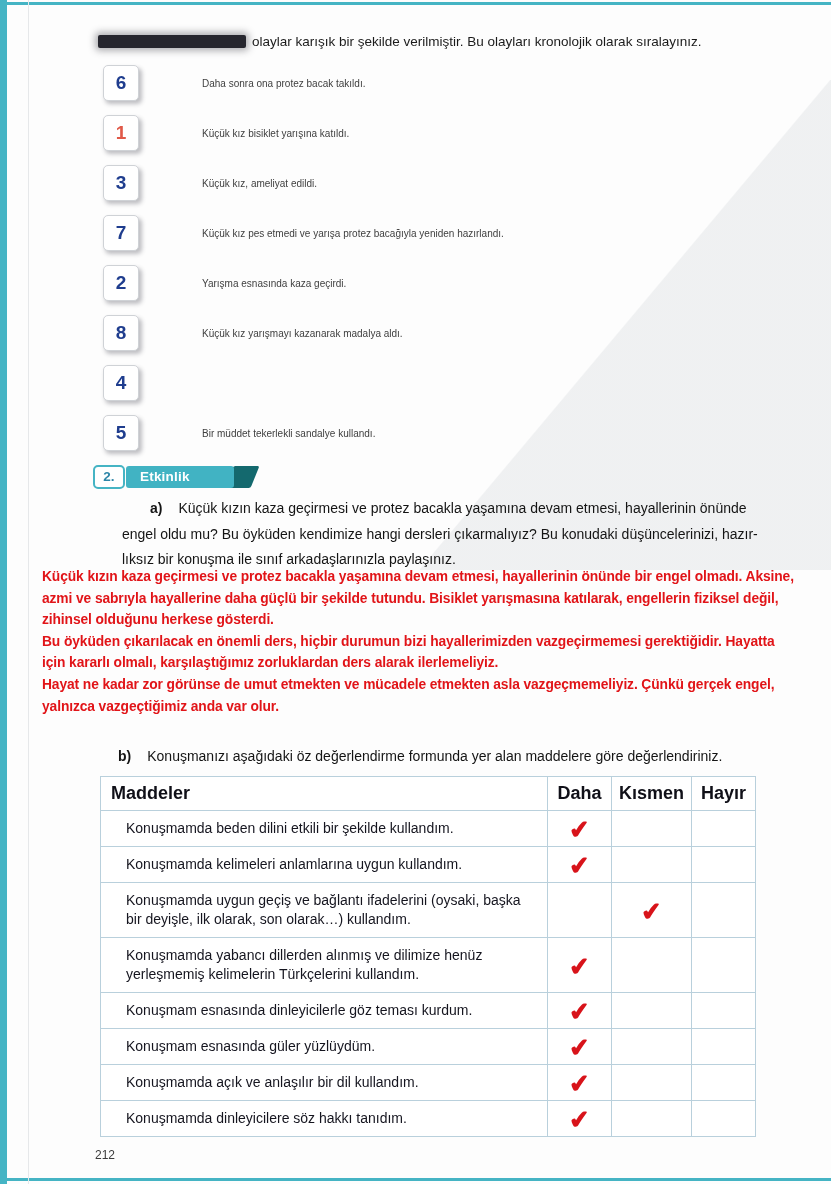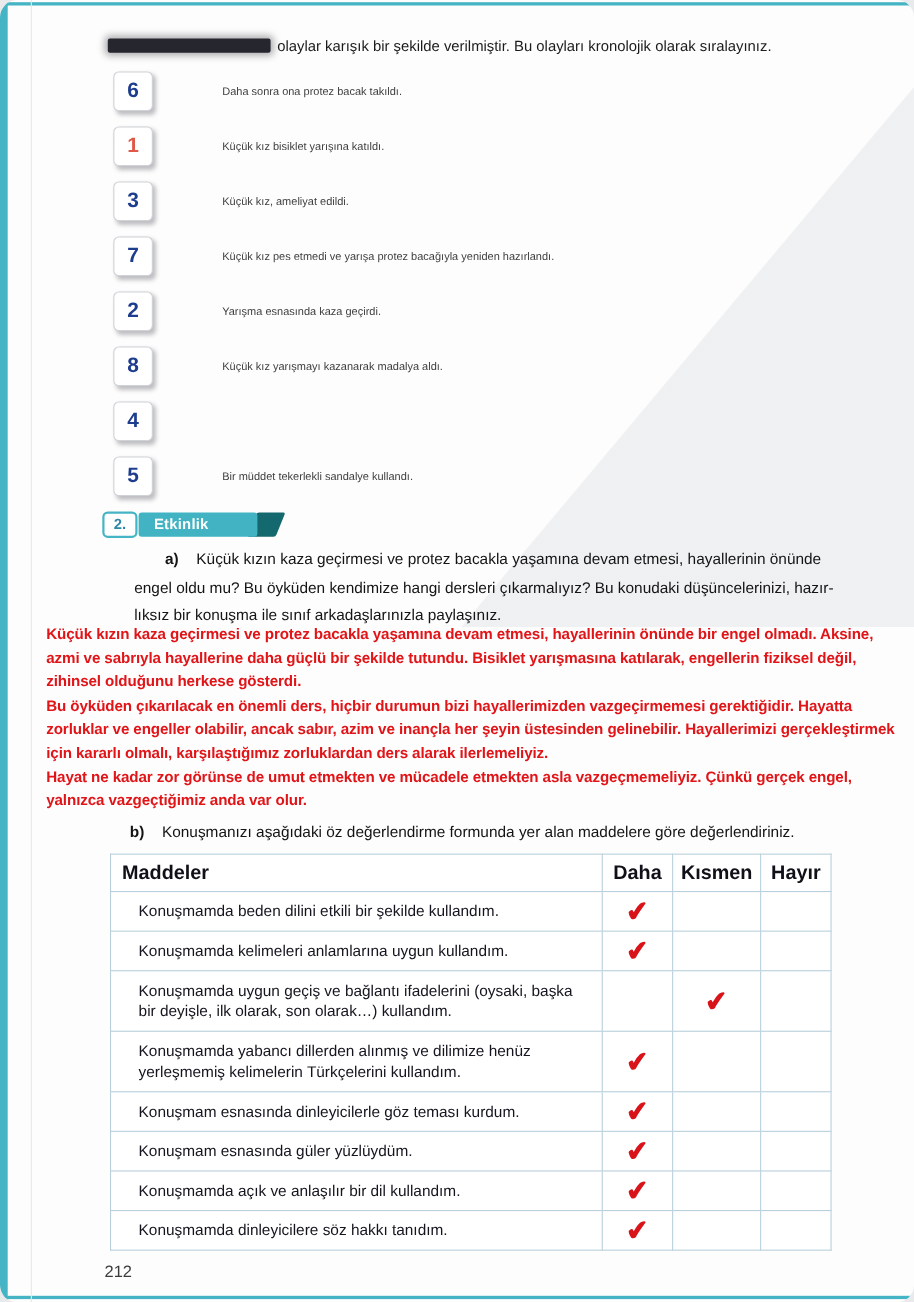--- a/index.html
+++ b/index.html
@@ -1,19 +1,19 @@
 <!DOCTYPE html>
 <html><head>
 <meta charset="utf-8">
 <style>
   html,body { margin:0; padding:0; background:#e9eaec; }
   .page {
     position:relative; width:831px; height:1184px; margin:0 auto;
     background:#fdfdfd; overflow:hidden;
-    font-family:"Liberation Sans", sans-serif; color:#1b1b1b;border-radius:16px;
+    font-family:"Liberation Sans", sans-serif; color:#1b1b1b;
   }
   .edge-top    { position:absolute; top:2px; left:0; right:0; height:3px; background:#45b4c4; }
   .edge-bottom { position:absolute; bottom:3px; left:0; right:0; height:3px; background:#45b4c4; }
   .edge-left   { position:absolute; top:0; bottom:0; left:0; width:7px; background:#45b4c4; }
   .bind-line   { position:absolute; top:0; bottom:0; left:28px; width:1px; background:#e6e8ea; }
   .diag {
     position:absolute; left:420px; top:80px; width:411px; height:490px;
     background:linear-gradient(to bottom right, rgba(0,0,0,0) 49.8%, rgba(140,150,160,0.12) 50%);
     pointer-events:none;
   }
@@ -76,21 +76,21 @@
   .eval-table th, .eval-table td { border:1px solid #b9d0dc; }
   .eval-table th { font-size:18px; font-weight:bold; color:#101018; height:33px; text-align:center; padding:0; }
   .eval-table th.th-maddeler { text-align:left; padding-left:10px; }
   .eval-table td.td-text { font-size:14px; color:#15151f; padding:8px 25px; line-height:19px; }
   .eval-table td.td-check { text-align:center; vertical-align:middle; padding:0; }
   .check {
     display:inline-block; font-size:25px; line-height:1; color:#d8131a; font-weight:bold;
     transform:rotate(-5deg); position:relative; top:1px;
   }
 
-  .page-num { position:absolute; left:95px; top:1148px; font-size:15px; color:#3c3c3c; }
+  .page-num { position:absolute; left:95px; top:1148px; font-size:12px; color:#3c3c3c; }
 </style>
 </head>
 <body>
 
 <div class="page">
   <div class="edge-top"></div>
   <div class="edge-left"></div>
   <div class="edge-bottom"></div>
   <div class="bind-line"></div>
   <div class="diag"></div>
@@ -166,21 +166,20 @@
       <div><span class="plabel">a)</span>Küçük kızın kaza geçirmesi ve protez bacakla yaşamına devam etmesi,  hayallerinin önünde</div>
       <div>engel oldu mu? Bu öyküden kendimize hangi dersleri çıkarmalıyız? Bu konudaki düşüncelerinizi, hazır-</div>
       <div>lıksız bir konuşma ile sınıf arkadaşlarınızla paylaşınız.</div>
     </div>
 
   <div class="answer">
       <div>Küçük kızın kaza geçirmesi ve protez bacakla yaşamına devam etmesi, hayallerinin önünde bir engel olmadı. Aksine,</div>
       <div>azmi ve sabrıyla hayallerine daha güçlü bir şekilde tutundu. Bisiklet yarışmasına katılarak, engellerin fiziksel değil,</div>
       <div>zihinsel olduğunu herkese gösterdi.</div>
       <div>Bu öyküden çıkarılacak en önemli ders, hiçbir durumun bizi hayallerimizden vazgeçirmemesi gerektiğidir. Hayatta</div>
-      <div>zorluklar ve engeller olabilir, ancak sabır, azim ve inançla her şeyin üstesinden gelinebilir. Hayallerimizi gerçekleştirmek</div>
       <div> için kararlı olmalı, karşılaştığımız zorluklardan ders alarak ilerlemeliyiz.</div>
       <div>Hayat ne kadar zor görünse de umut etmekten ve mücadele etmekten asla vazgeçmemeliyiz. Çünkü gerçek engel,</div>
       <div>yalnızca vazgeçtiğimiz anda var olur.</div>
     </div>
 
   <div class="para-b">
     <span class="plabel">b)</span><span>Konuşmanızı aşağıdaki öz değerlendirme formunda yer alan maddelere göre değerlendiriniz.</span>
   </div>
 
   <table class="eval-table">

